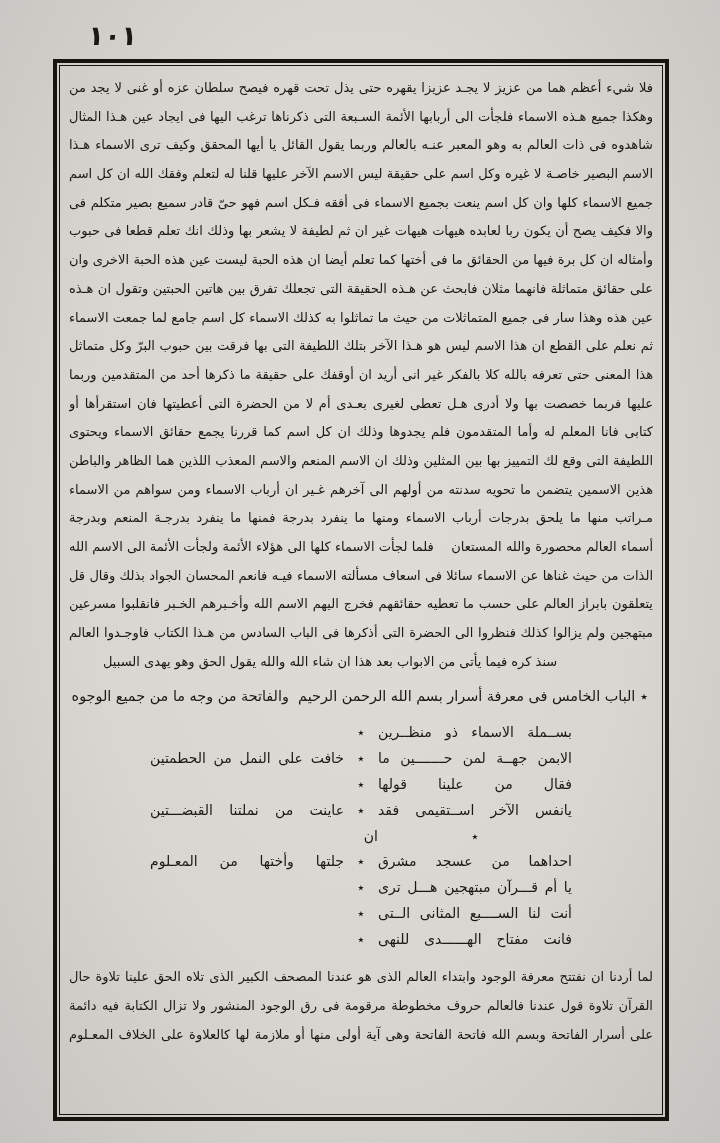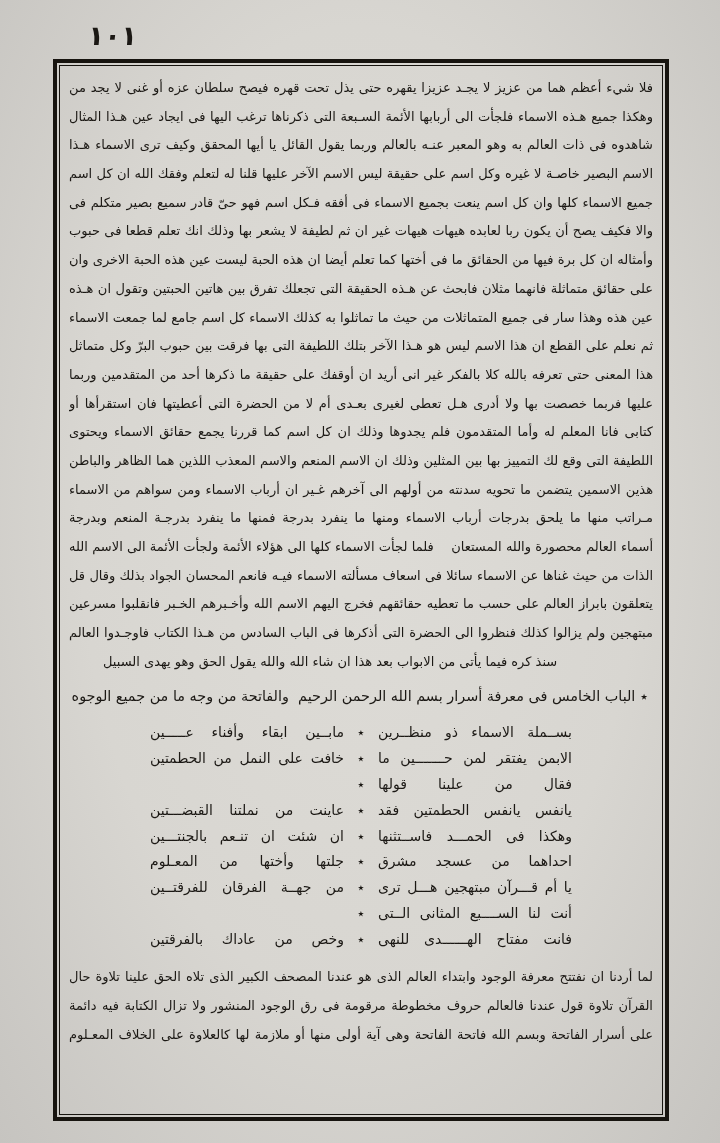--- a/index.html
+++ b/index.html
@@ -98,59 +98,55 @@
       </section>
 
       <div class="heading-row">
         <span class="orn">٭</span><span class="heading-text">الباب الخامس فى معرفة أسرار بسم الله الرحمن الرحيم &nbsp;والفاتحة من وجه ما من جميع الوجوه</span><span class="orn">٭</span>
       </div>
 
       <section class="poem">
         <div class="verse">
           <span class="hem">بســملة الاسماء ذو منظــرين</span>
           <span class="sep">٭</span>
-          <span class="hem">مابــين ابقاء وأفناء عـــــين</span>
         </div>
         <div class="verse">
-          <span class="hem">الابمن يفتقر لمن حـــــــين ما</span>
+          <span class="hem">الابمن جهــة لمن حـــــــين ما</span>
           <span class="sep">٭</span>
           <span class="hem">خافت على النمل من الحطمتين</span>
         </div>
         <div class="verse">
           <span class="hem">فقال من علينا قولها</span>
           <span class="sep">٭</span>
         </div>
         <div class="verse">
-          <span class="hem">يانفس يانفس الحطمتين فقد</span>
+          <span class="hem">يانفس الآخر اســتقيمى فقد</span>
           <span class="sep">٭</span>
           <span class="hem">عاينت من نملتنا القبضـــتين</span>
         </div>
         <div class="verse">
-          <span class="hem">وهكذا فى الحمـــد فاســتثنها</span>
           <span class="sep">٭</span>
           <span class="hem">ان شئت ان تنـعم بالجنتـــين</span>
         </div>
         <div class="verse">
           <span class="hem">احداهما من عسجد مشرق</span>
           <span class="sep">٭</span>
           <span class="hem">جلتها وأختها من المعـلوم</span>
         </div>
         <div class="verse">
           <span class="hem">يا أم قـــرآن مبتهجين هـــل ترى</span>
           <span class="sep">٭</span>
-          <span class="hem">من جهــة الفرقان للفرقتــين</span>
         </div>
         <div class="verse">
           <span class="hem">أنت لنا الســــبع المثانى الــتى</span>
           <span class="sep">٭</span>
         </div>
         <div class="verse">
           <span class="hem">فانت مفتاح الهــــــدى للنهى</span>
           <span class="sep">٭</span>
-          <span class="hem">وخص من عاداك بالفرقتين</span>
         </div>
       </section>
 
       <section class="prose prose-bottom">
         <div class="pline">لما أردنا ان نفتتح معرفة الوجود وابتداء العالم الذى هو عندنا المصحف الكبير الذى تلاه الحق علينا تلاوة حال كما ان</div>
         <div class="pline">القرآن تلاوة قول عندنا فالعالم حروف مخطوطة مرقومة فى رق الوجود المنشور ولا تزال الكتابة فيه دائمة أبدا لا تنتهى</div>
         <div class="pline">على أسرار الفاتحة وبسم الله فاتحة الفاتحة وهى آية أولى منها أو ملازمة لها كالعلاوة على الخلاف المعـلوم بين العلماء</div>
       </section>
 
     </div>

